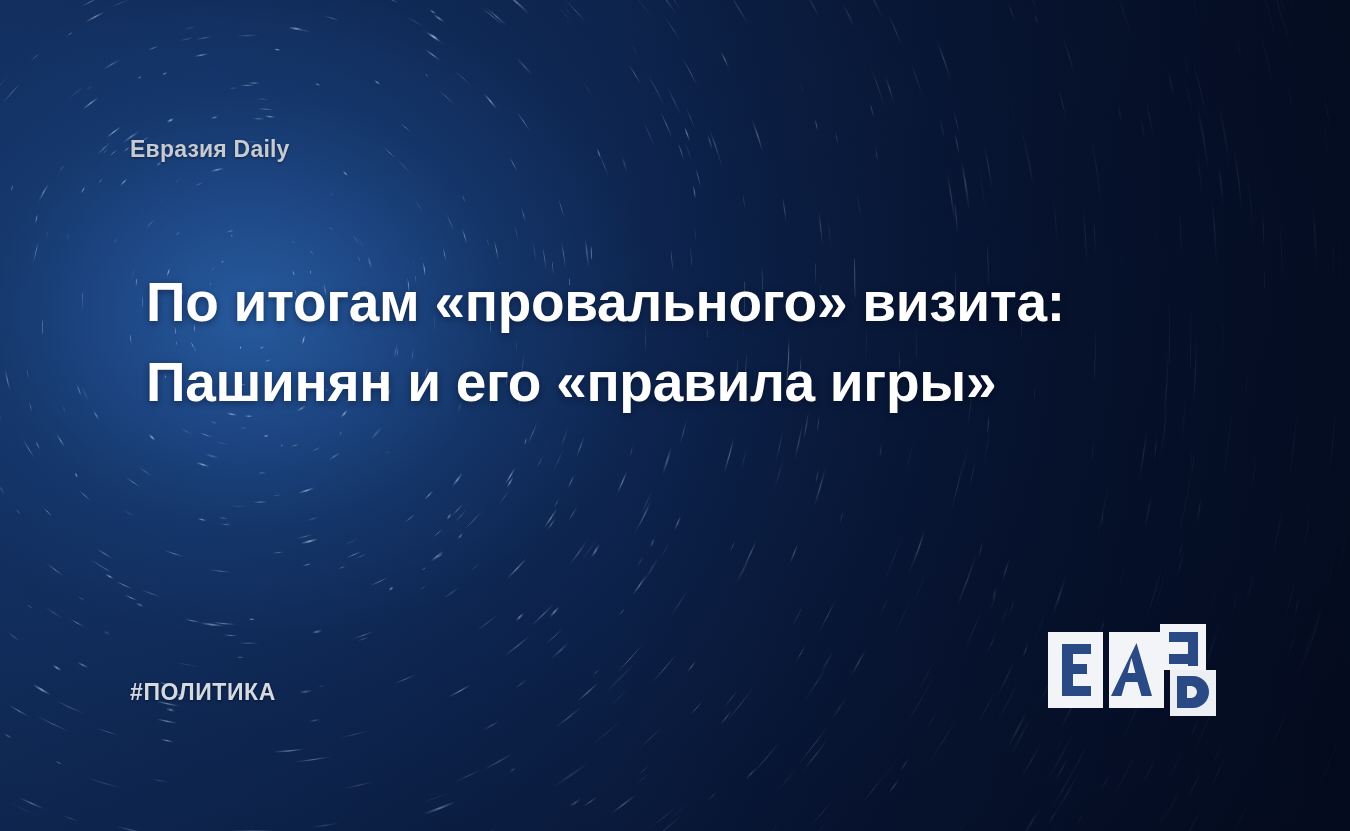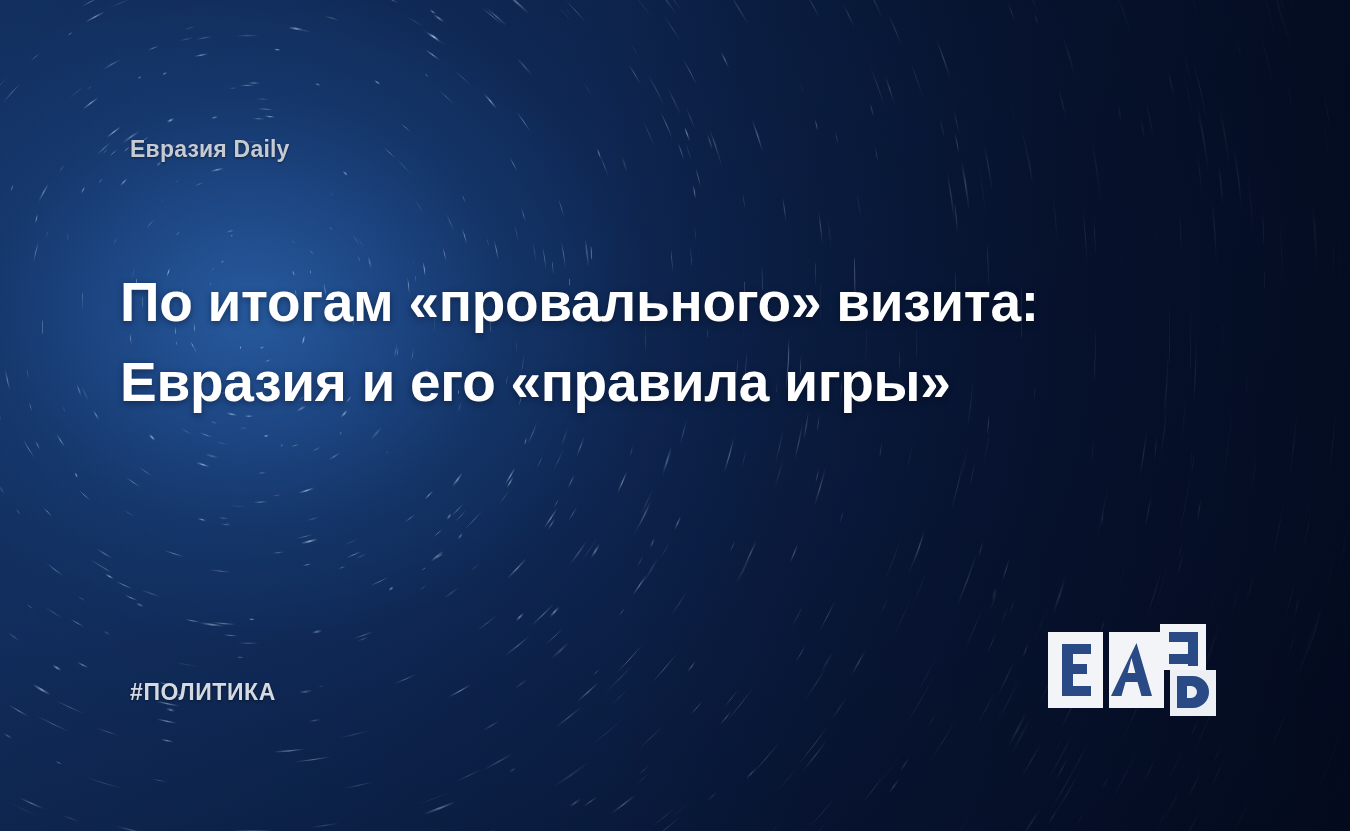--- a/index.html
+++ b/index.html
@@ -64,21 +64,21 @@
     font-size: 23px;
     font-weight: bold;
     letter-spacing: 0.2px;
     color: #c6cbd3;
     text-shadow: 0 1px 3px rgba(0,0,0,0.45);
     white-space: nowrap;
   }
 
   #headline {
     position: absolute;
-    left: 120px;
+    left: 146px;
     top: 262px;
     width: 980px;
   }
   #headline .line {
     font-size: 55px;
     font-weight: bold;
     line-height: 80px;
     color: #ffffff;
     letter-spacing: -0.3px;
     white-space: nowrap;
@@ -912,21 +912,21 @@
           <path d="M1192.4 452.7 A952.8 952.8 0 0 1 1190.3 466.1" stroke-width="1.9" opacity="0.075"></path>
           <path d="M781.1 740.3 A682.3 682.3 0 0 1 750.4 775.8" stroke-width="0.85" opacity="0.373"></path>
         </g>
     </svg>
   </div>
 
   <div id="brand">Евразия Daily</div>
 
   <div id="headline">
     <div class="line">По итогам «провального» визита:</div>
-    <div class="line">Евразия и его «правила игры»</div>
+    <div class="line">Пашинян и его «правила игры»</div>
   </div>
 
   <div id="tag">#ПОЛИТИКА</div>
 
   <div id="logomark">
     <svg viewBox="0 0 180 92" width="180" height="92" aria-hidden="true">
 
       <rect x="0" y="8" width="55" height="76" fill="#f2f4f7"></rect>
 
       <rect x="61" y="8" width="55" height="76" fill="#f2f4f7"></rect>

